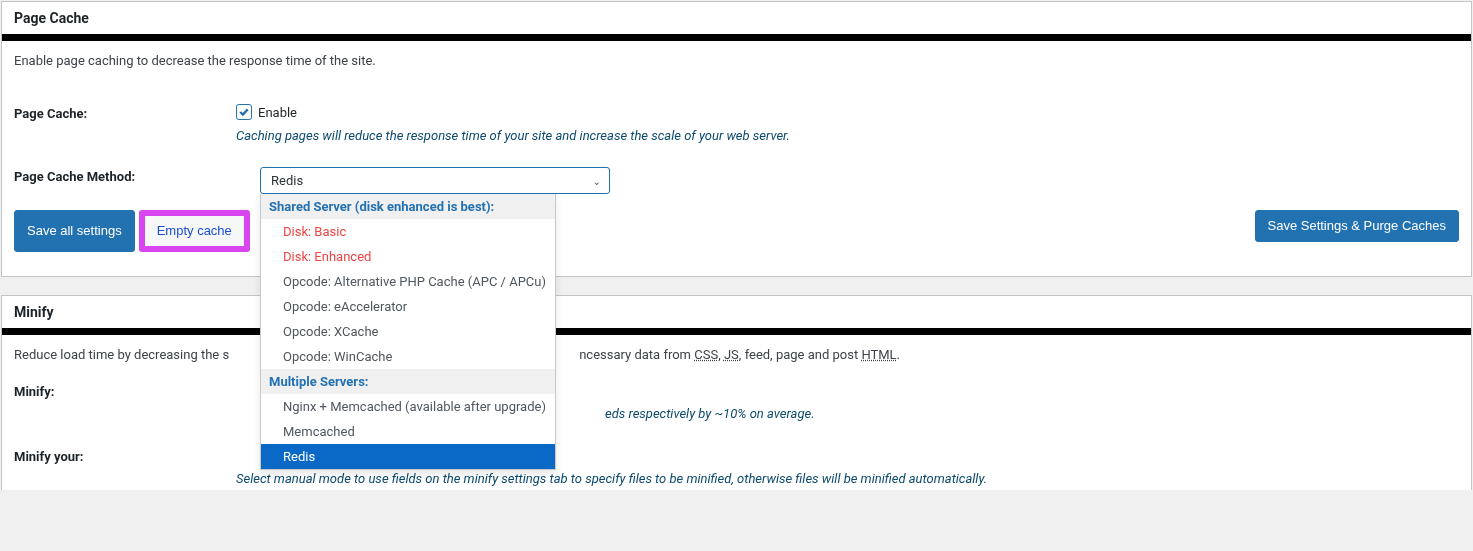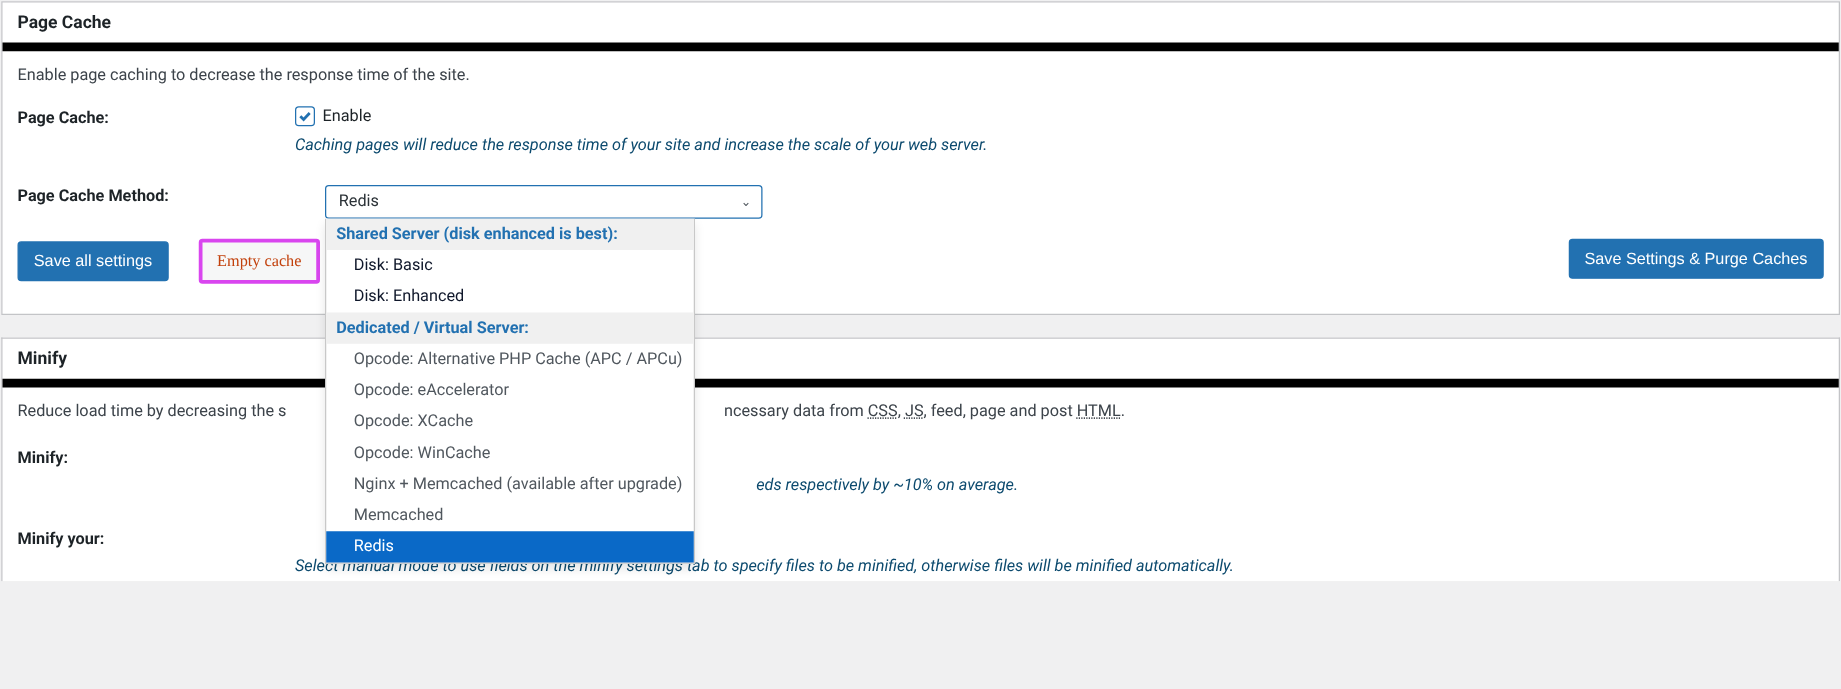--- a/index.html
+++ b/index.html
@@ -26,21 +26,21 @@
     .panel-title {
       font-size: 14px;
       font-weight: 700;
       color: #1d2327;
     }
     .panel-body {
       padding: 12px;
     }
     .intro {
       color: #3c434a;
-      margin-bottom: 17px;
+      margin-bottom: 36px;
     }
     .form-row {
       display: flex;
       margin-bottom: 24px;
       position: relative;
       justify-content: center;
     }
     .row-label {
       width: 222px;
       flex-shrink: 0;
@@ -124,58 +124,56 @@
       font-weight: 700;
       color: #2271b1;
       font-size: 13px;
     }
     .opt {
       padding: 5px 8px 5px 22px;
       cursor: pointer;
       font-size: 13px;
     }
     .opt.link {
-      color: #0f172a;
+      color: #ef4444;
     }
     .opt.plain {
       color: #50575e;
     }
     .opt.selected {
       background: #0a69c7;
       color: #fff;
     }
     .button-row {
       display: flex;
       justify-content: space-between;
       align-items: flex-start;
       margin-top: 16px;
       padding-bottom: 12px;
     }
     .button-left {
       display: flex;
-      gap: 24px;
-      align-items: center;
+      gap: 4px;
     }
     .btn {
       border-radius: 3px;
       padding: 7px 12px;
       font-size: 13px;
       cursor: pointer;
       line-height: 1.2;
     }
     .btn-primary {
       background: #2271b1;
       border: 1px solid #2271b1;
       color: #fff;
     }
     .btn-secondary {
       background: #f6f7f7;
-      border: 3px solid #d946ef;
-      color: #c2410c;
-      font-family: Liberation Serif, serif;
+      border: 6px solid #d946ef;
+      color: #1d4ed8;
     }
     .minify-text {
       color: #3c434a;
     }
     .minify-row {
       margin-bottom: 20px;
     }
   </style>
 </head>
 <body>
@@ -209,26 +207,26 @@
           <div class="select-box">
             <span>Redis</span>
             <span class="chevron">⌄</span>
           </div>
           <div class="dropdown">
 
             <div class="opt-group">Shared Server (disk enhanced is best):</div>
             <div class="opt link">Disk: Basic</div>
             <div class="opt link">Disk: Enhanced</div>
 
-            <div class="opt-group">Dedicated / Virtual Server:</div>
             <div class="opt plain">Opcode: Alternative PHP Cache (APC / APCu)</div>
             <div class="opt plain">Opcode: eAccelerator</div>
             <div class="opt plain">Opcode: XCache</div>
             <div class="opt plain">Opcode: WinCache</div>
 
+            <div class="opt-group">Multiple Servers:</div>
             <div class="opt plain">Nginx + Memcached (available after upgrade)</div>
             <div class="opt plain">Memcached</div>
             <div class="opt plain selected">Redis</div>
           </div>
         </div>
       </div>
     </div>
 
     <div class="button-row">
       <div class="button-left">

